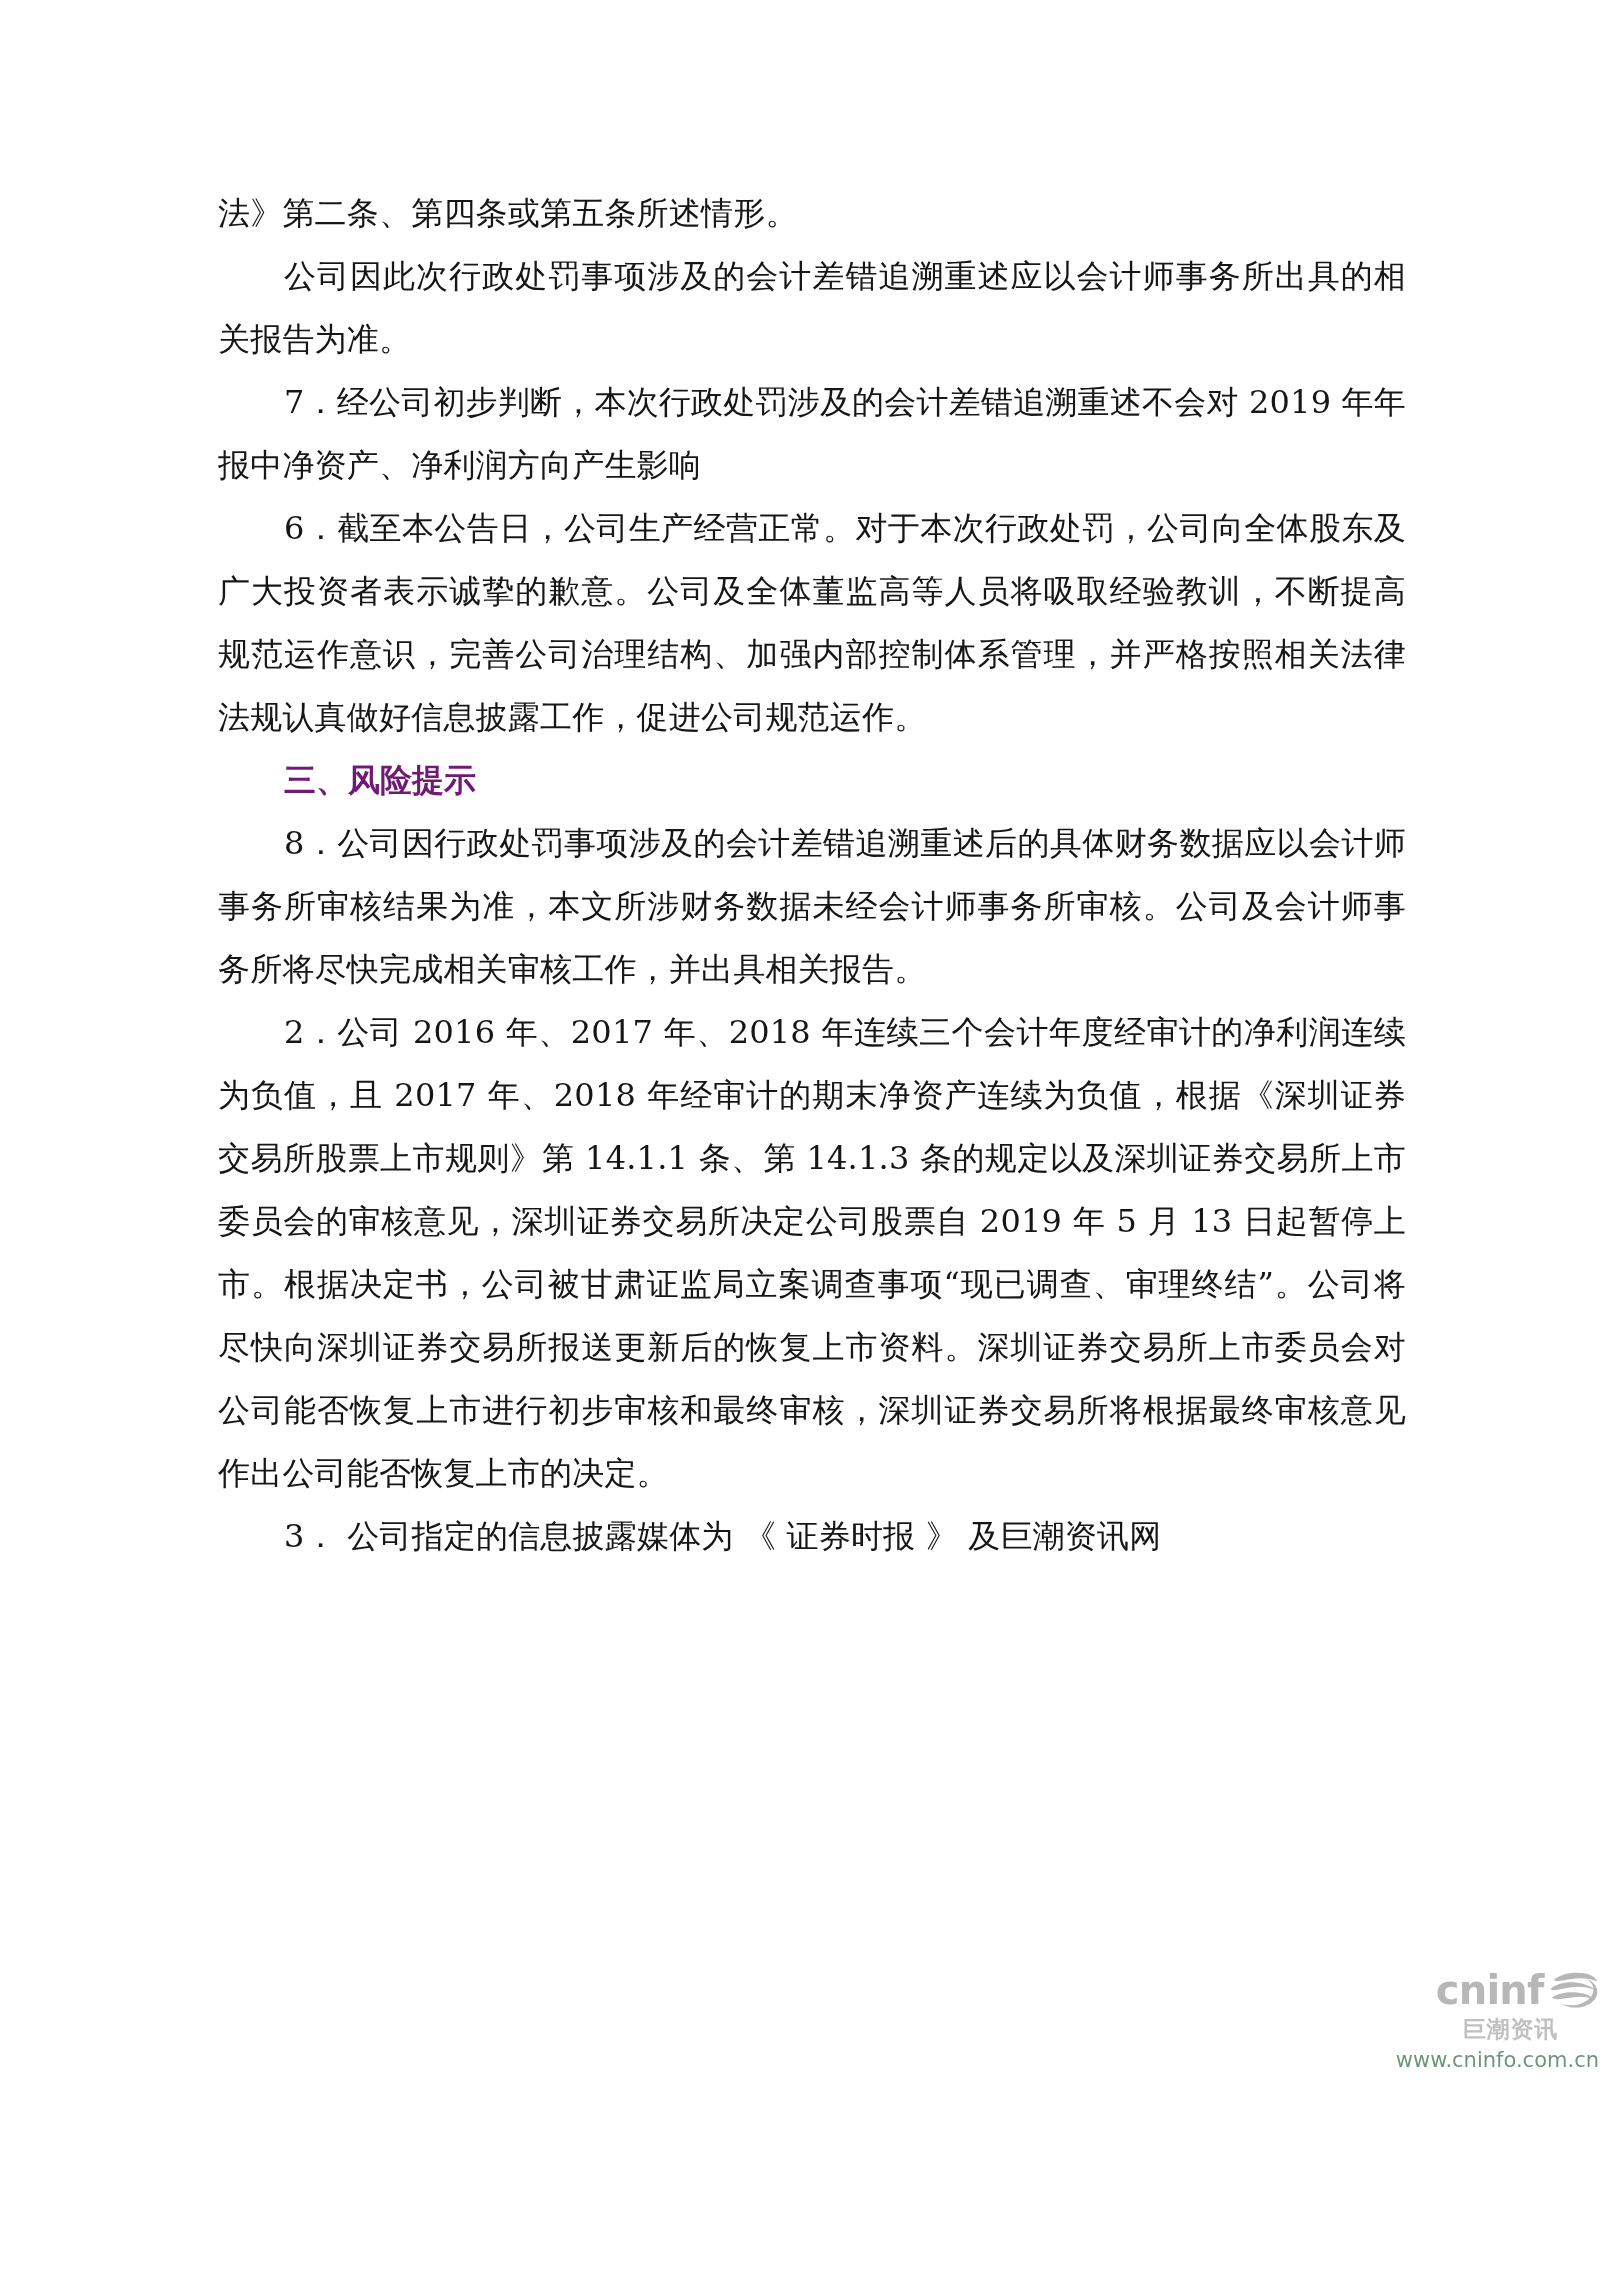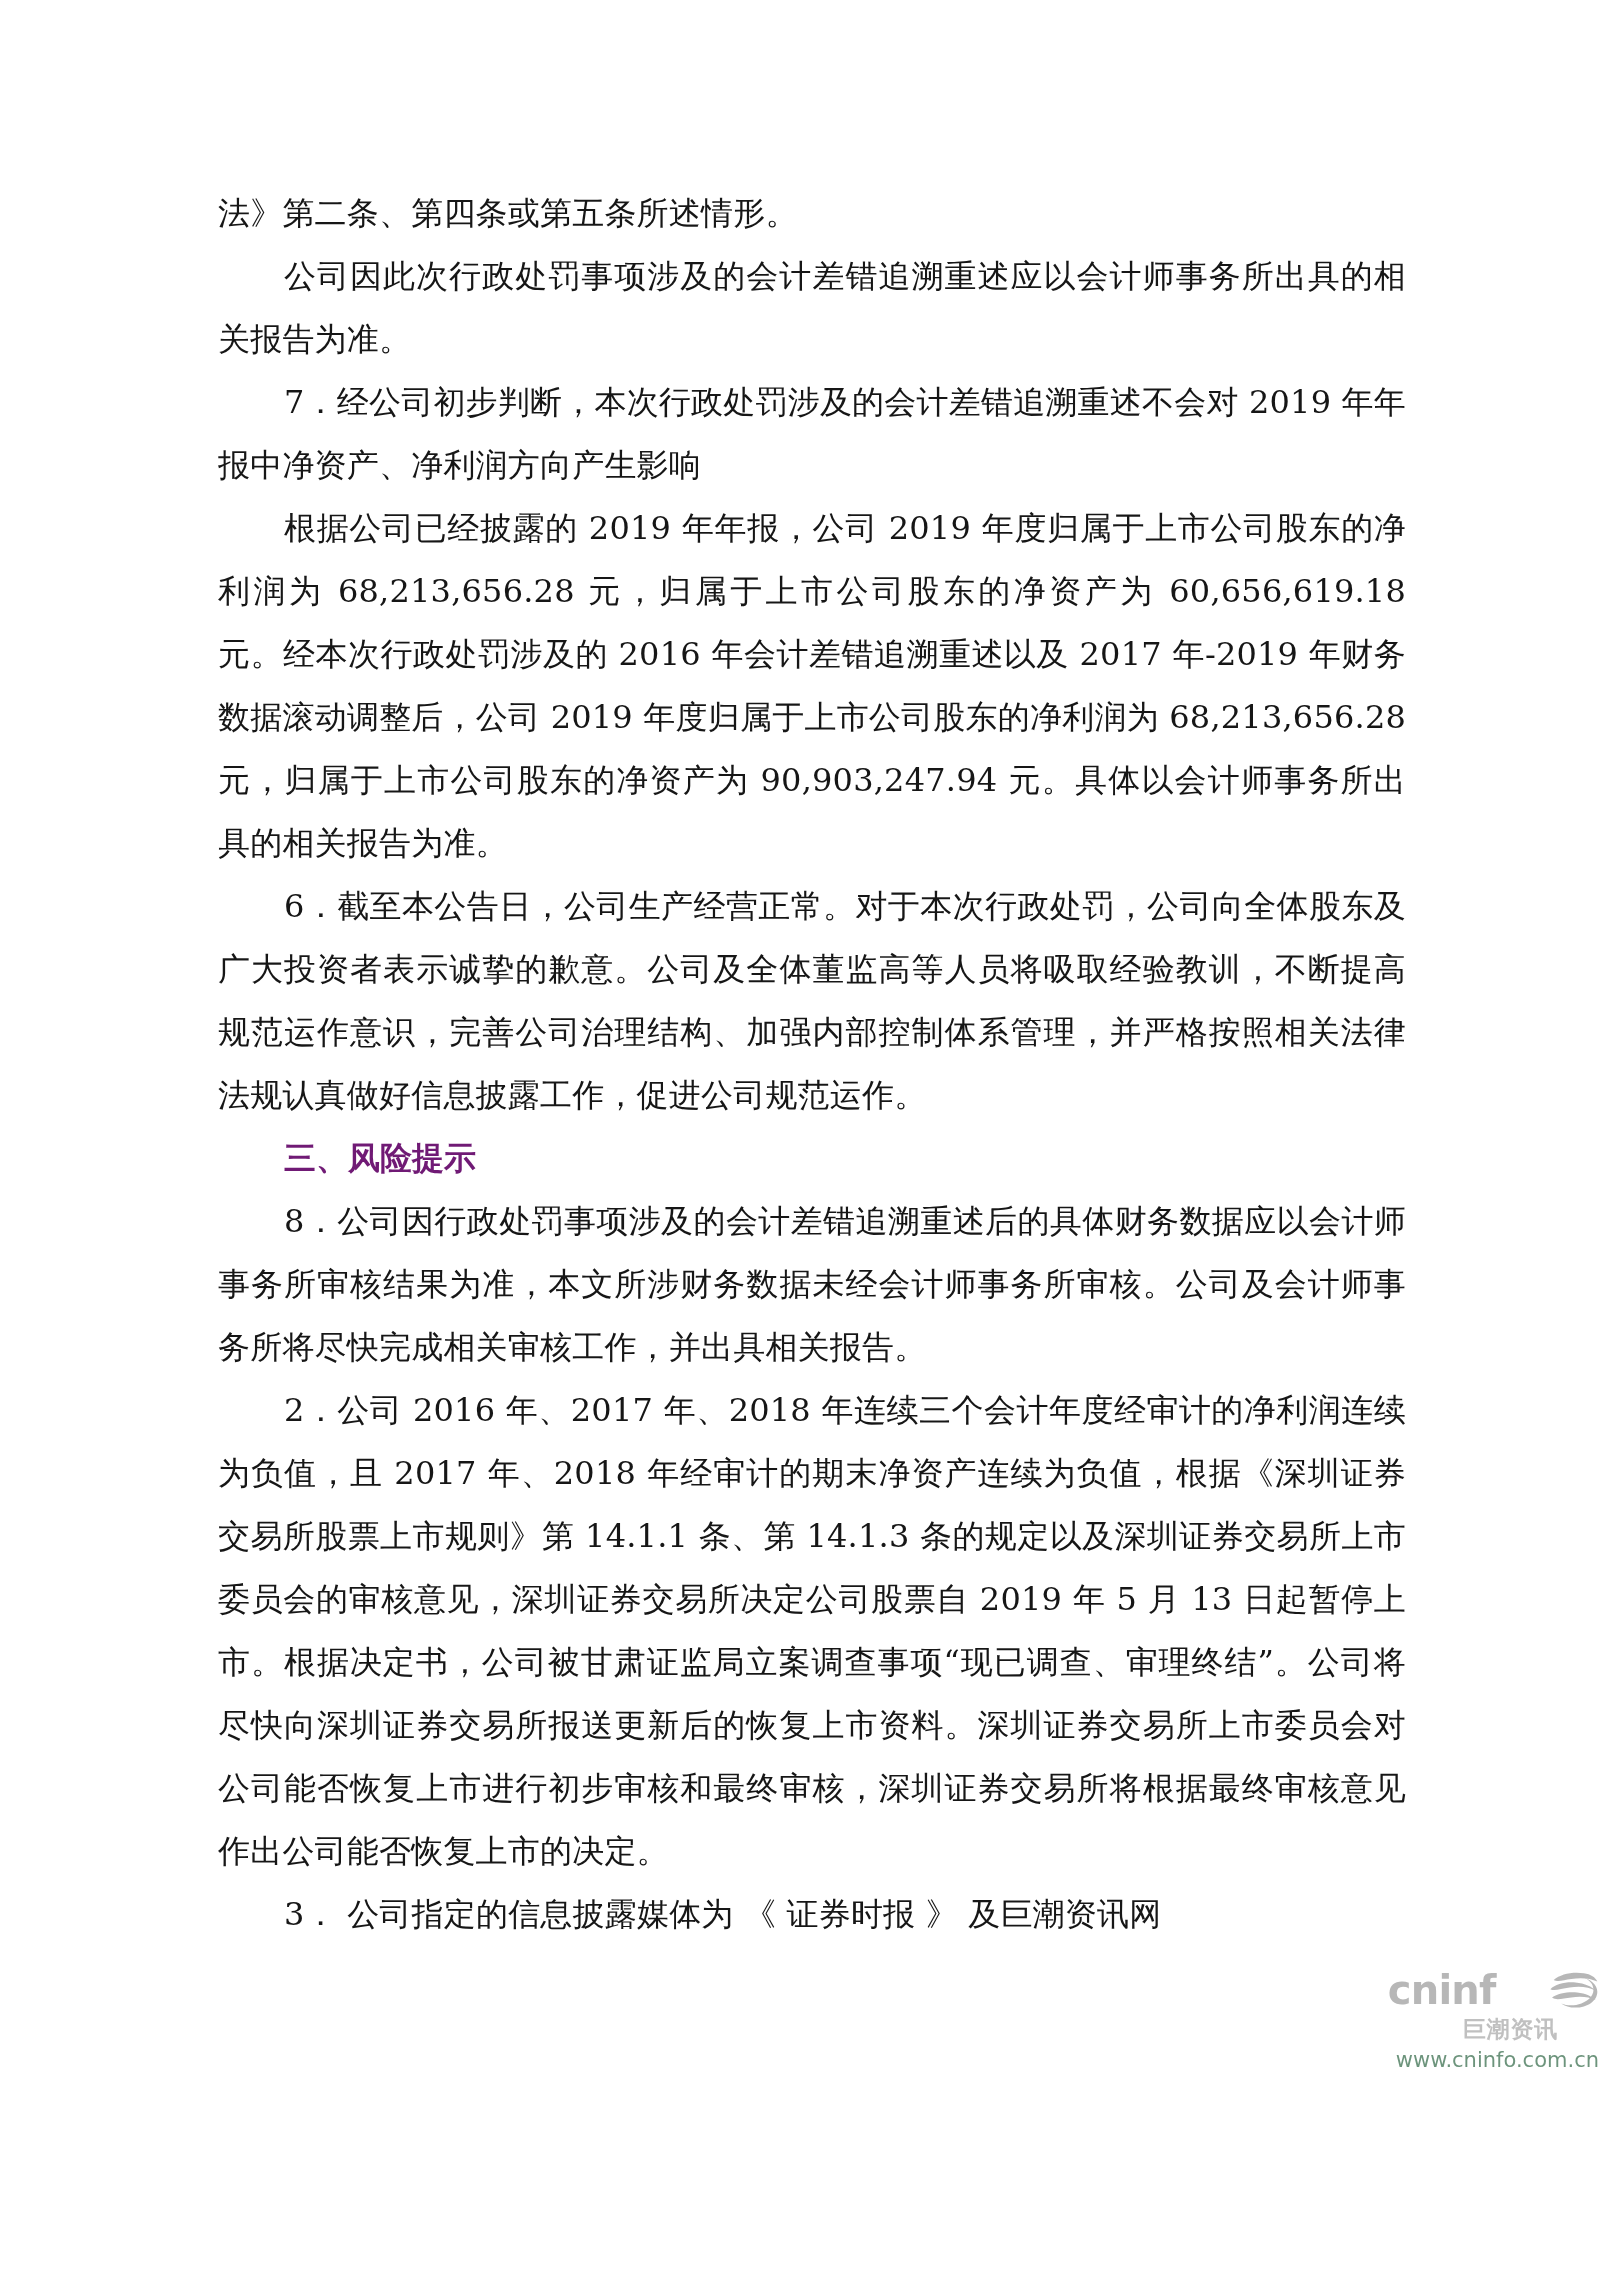--- a/index.html
+++ b/index.html
@@ -62,21 +62,20 @@
     right: 24px;
     bottom: 15px;
     width: 254px;
     height: 98px;
     opacity: 0.62;
   }
   .wm-row {
     display: flex;
     align-items: center;
     justify-content: flex-end;
-    gap: 48px;
   }
   .wm-cn {
     font-family: "DejaVu Sans", "Liberation Sans", sans-serif;
     font-weight: bold;
     font-size: 40px;
     letter-spacing: -0.8px;
     color: #8c8c8c;
     line-height: 1;
   }
   .wm-globe {
@@ -107,21 +106,20 @@
 <div class="page">
 
   <div class="content">
 
     <p class="para">法》第二条、第四条或第五条所述情形。</p>
 
     <p class="para indent">公司因此次行政处罚事项涉及的会计差错追溯重述应以会计师事务所出具的相关报告为准。</p>
 
     <p class="para indent">7．经公司初步判断，本次行政处罚涉及的会计差错追溯重述不会对 2019 年年报中净资产、净利润方向产生影响</p>
 
-    <p class="para indent">根据公司已经披露的 2019 年年报，公司 2019 年度归属于上市公司股东的净利润为 68,213,656.28 元，归属于上市公司股东的净资产为 60,656,619.18 元。经本次行政处罚涉及的 2016 年会计差错追溯重述以及 2017 年-2019 年财务数据滚动调整后，公司 2019 年度归属于上市公司股东的净利润为 68,213,656.28 元，归属于上市公司股东的净资产为 90,903,247.94 元。具体以会计师事务所出具的相关报告为准。</p>
 
     <p class="para indent">6．截至本公告日，公司生产经营正常。对于本次行政处罚，公司向全体股东及广大投资者表示诚挚的歉意。公司及全体董监高等人员将吸取经验教训，不断提高规范运作意识，完善公司治理结构、加强内部控制体系管理，并严格按照相关法律法规认真做好信息披露工作，促进公司规范运作。</p>
 
     <p class="heading">三、风险提示</p>
 
     <p class="para indent">8．公司因行政处罚事项涉及的会计差错追溯重述后的具体财务数据应以会计师事务所审核结果为准，本文所涉财务数据未经会计师事务所审核。公司及会计师事务所将尽快完成相关审核工作，并出具相关报告。</p>
 
     <p class="para indent">2．公司 2016 年、2017 年、2018 年连续三个会计年度经审计的净利润连续为负值，且 2017 年、2018 年经审计的期末净资产连续为负值，根据《深圳证券交易所股票上市规则》第 14.1.1 条、第 14.1.3 条的规定以及深圳证券交易所上市委员会的审核意见，深圳证券交易所决定公司股票自 2019 年 5 月 13 日起暂停上市。根据决定书，公司被甘肃证监局立案调查事项“现已调查、审理终结”。公司将尽快向深圳证券交易所报送更新后的恢复上市资料。深圳证券交易所上市委员会对公司能否恢复上市进行初步审核和最终审核，深圳证券交易所将根据最终审核意见作出公司能否恢复上市的决定。</p>
 
     <p class="para indent spread">3． 公司指定的信息披露媒体为 《 证券时报 》 及巨潮资讯网</p>

